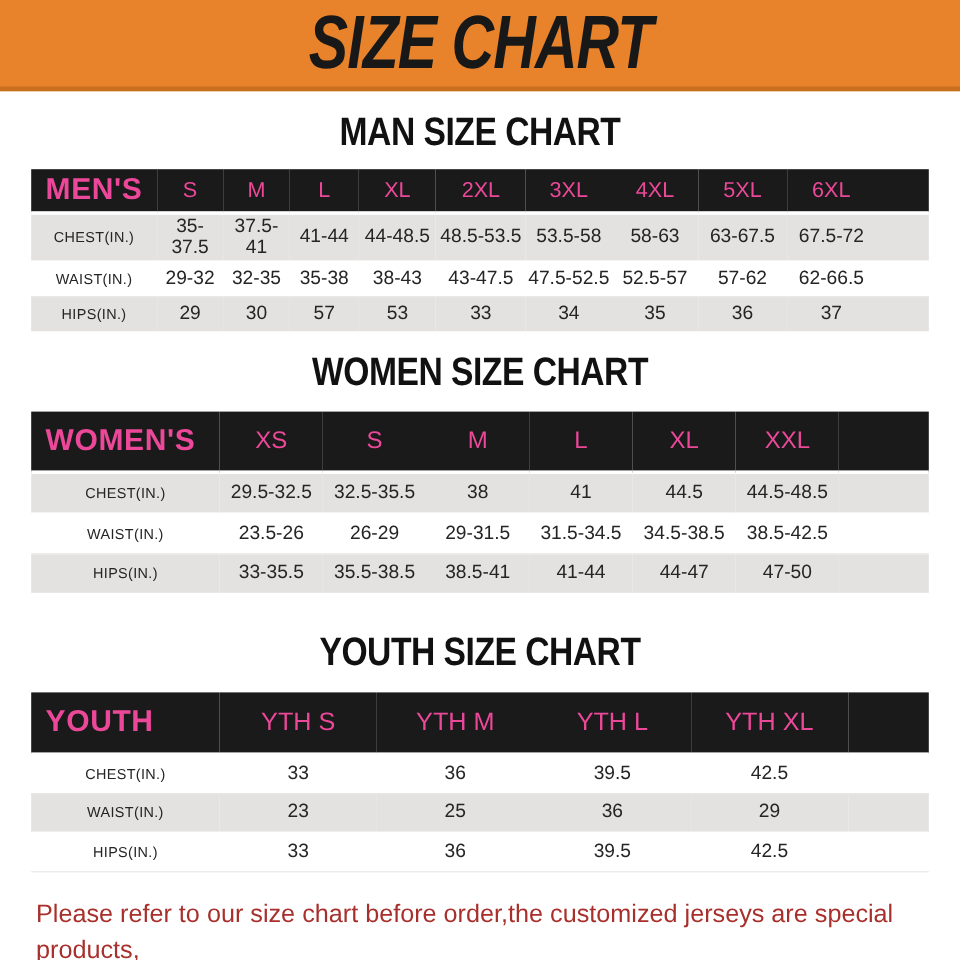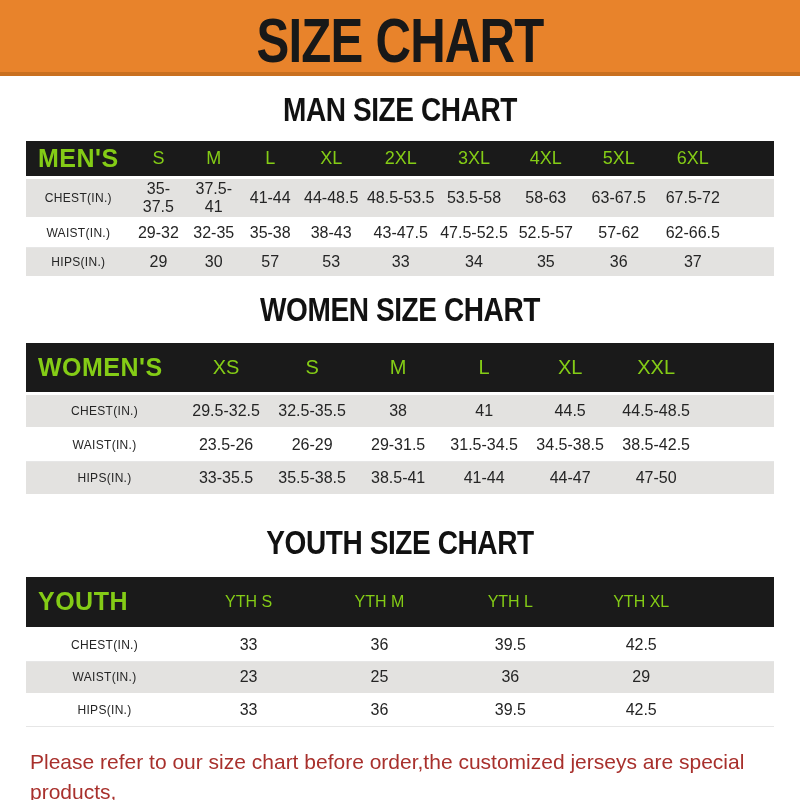--- a/index.html
+++ b/index.html
@@ -8,21 +8,21 @@
     background: #ffffff;
     font-family: "Liberation Sans", sans-serif;
     color: #1f1f1f;
   }
   .page { width: 800px; height: 800px; display: flow-root; }
 
   
   .banner {
     height: 72px; background: #E8832B;
     border-bottom: 4px solid #C9701F;
-    display: flex; align-items: flex-end; justify-content: center;
+    display: flex; align-items: center; justify-content: center; font-style: italic;
   }
   .banner-title {
     font-size: 63px; font-weight: 700; line-height: 1;
     color: #181818; letter-spacing: -1px;
     transform: scaleX(0.78); transform-origin: 50% 50%;
     display: inline-block; white-space: nowrap;
   }
 
   
   .section-heading {
@@ -34,31 +34,31 @@
   .heading-man   { margin: 17px 0 13px 0; }
   .heading-women { margin: 15px 0 16px 0; }
   .heading-youth { margin: 30px 0 16px 0; }
 
   
   table.size-table {
     width: 748px; margin: 0 auto;
     border-collapse: collapse; table-layout: fixed;
   }
   .bar th {
-    background: #1A1A1A; color: #84cc16;
+    background: #1A1A1A; color: #ec4899;
     border-bottom: 3px solid #ffffff;
     font-weight: 400; text-align: center; vertical-align: middle;
   }
   th.bar-label {
     text-align: left; padding-left: 12px;
     font-weight: 700; font-size: 25px; letter-spacing: 0.5px;
   }
   .men   .bar th { height: 33px; font-size: 18px; }
   .women .bar th { height: 47px; font-size: 20px; margin-left: 25px; }
-  .youth .bar th { height: 48px; font-size: 16px; }
+  .youth .bar th { height: 48px; font-size: 21px; }
   .men   .bar th.bar-label, .women .bar th.bar-label, .youth .bar th.bar-label { font-size: 25px; }
 
   td {
     text-align: center; vertical-align: middle;
     font-size: 16px; color: #252525;
     border-bottom: 2px solid #ffffff;
   }
   .men   td { height: 26px; }
   .women td { height: 30px; }
   .youth td { height: 29px; }

